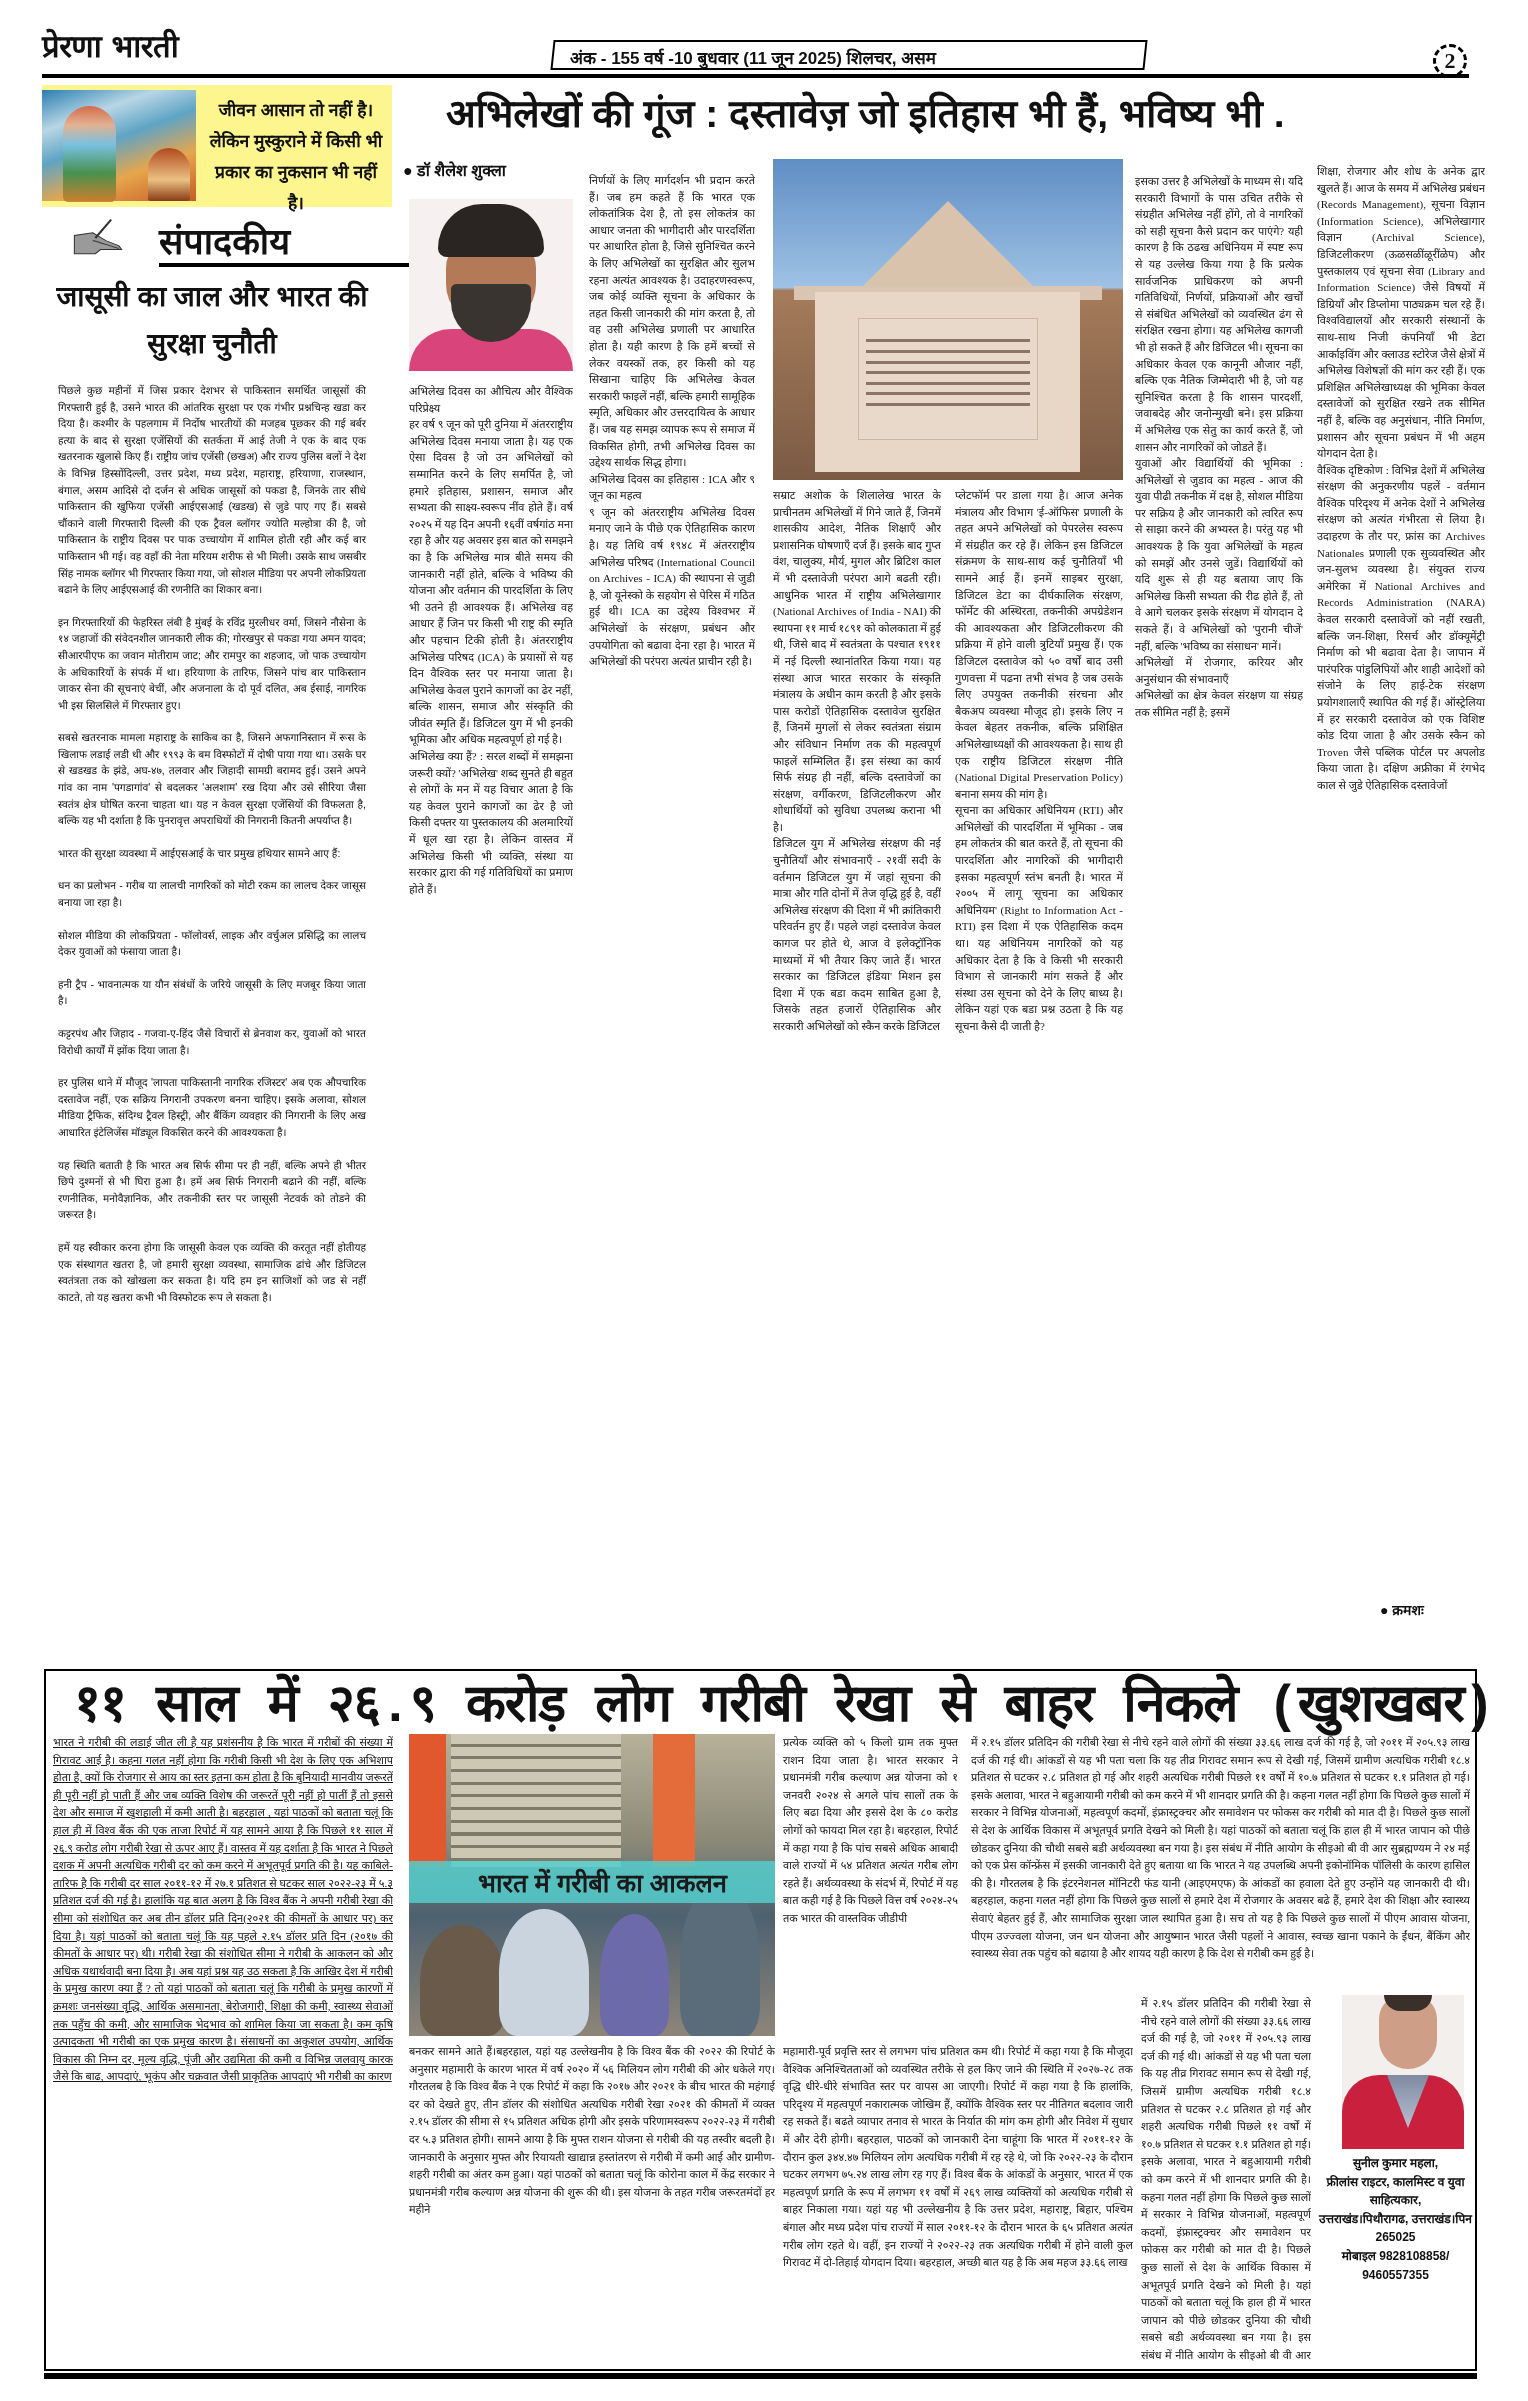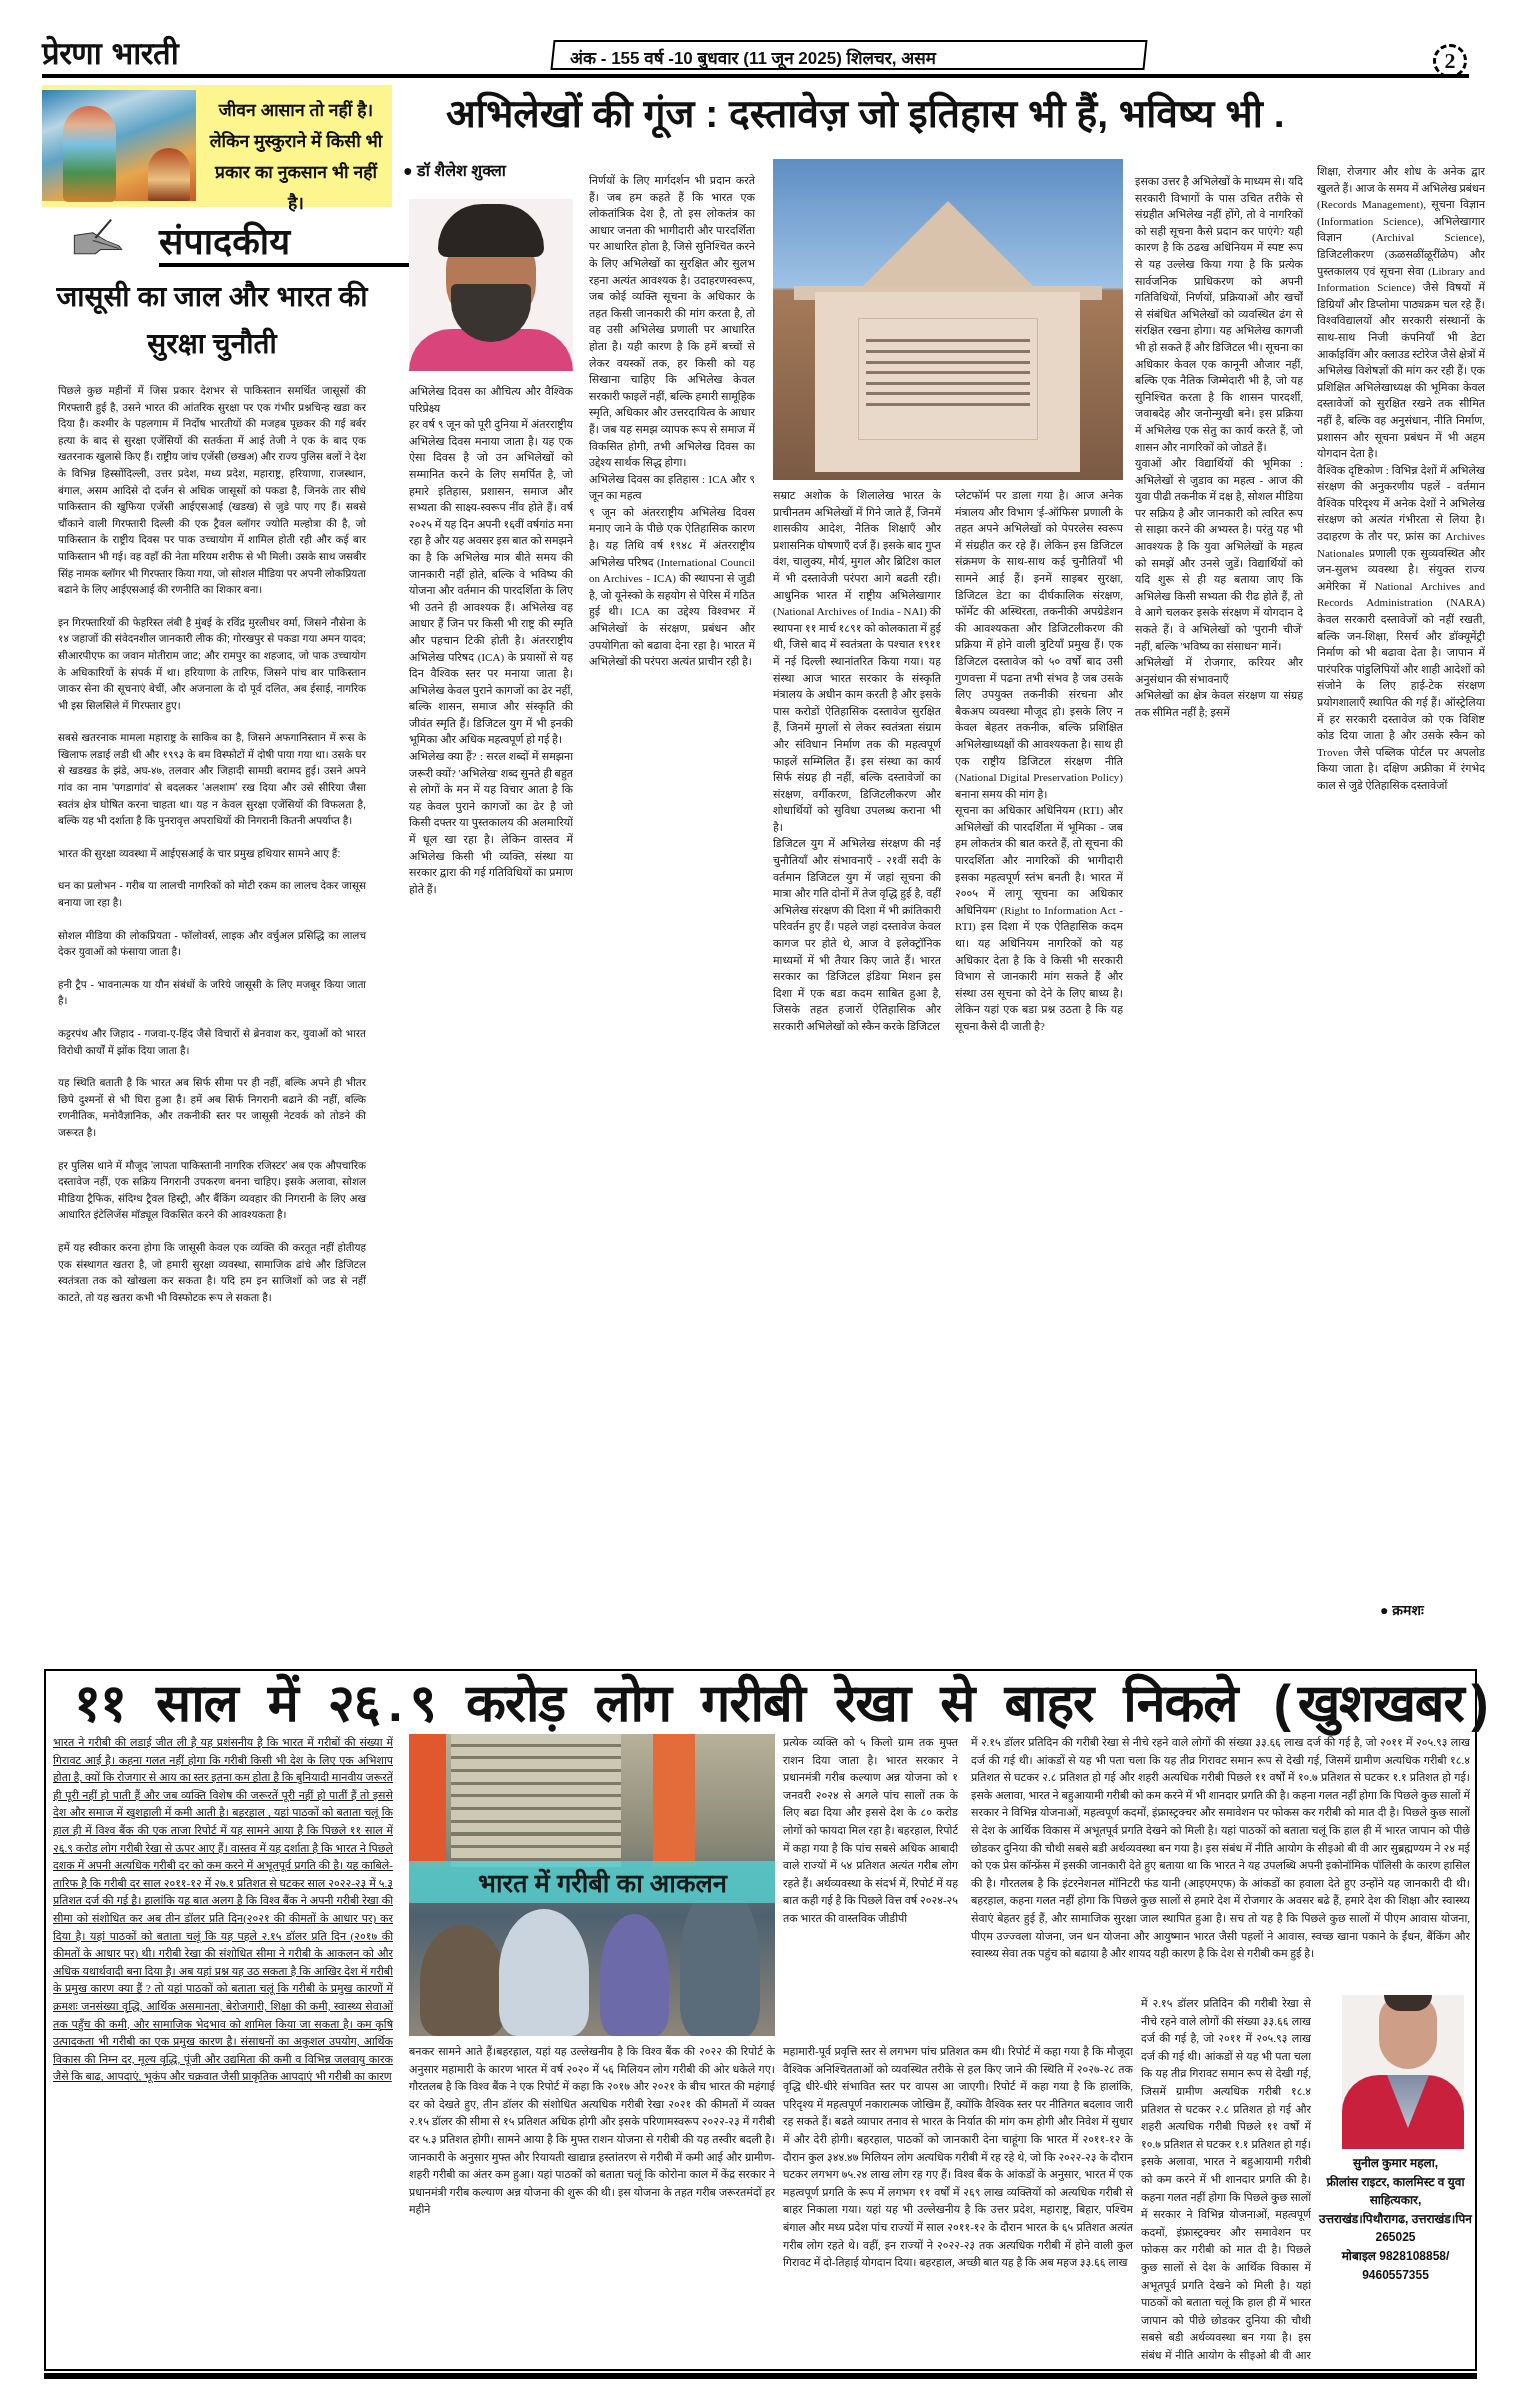--- a/index.html
+++ b/index.html
@@ -1,21 +1,21 @@
 <!DOCTYPE html>
 <html style="font-size:8.5px"><head>
 <meta charset="utf-8">
 <style>
   * { box-sizing: border-box; margin: 0; padding: 0; }
   html, body { width: 1528px; height: 2401px; background: #ffffff; overflow: hidden; }
   body { font-family: "DejaVu Sans", sans-serif; color: #111; position: relative; }
 
   
   .masthead { position: absolute; left: 0; top: 0; width: 1528px; height: 80px; }
-  .brand { position: absolute; left: 42px; top: 38px; font-family: "DejaVu Serif", serif; font-weight: 900; font-size: 31px; letter-spacing: -0.5px; line-height: 1; }
+  .brand { position: absolute; left: 42px; top: 31px; font-family: "DejaVu Serif", serif; font-weight: 900; font-size: 31px; letter-spacing: -0.5px; line-height: 1; }
   .rule-top { position: absolute; left: 42px; top: 74px; width: 1427px; height: 4.2px; background: #000; }
   .issue-box { position: absolute; left: 552px; top: 40px; width: 594px; height: 30px; border: 2.1px solid #000; background: #fff; transform: skewX(-6deg); }
   .issue-text { position: absolute; left: 570px; top: 46px; font-weight: 700; font-size: 17px; font-family: "Liberation Sans", sans-serif; }
   .page-num { position: absolute; left: 1433px; top: 44px; width: 34px; height: 34px; border: 3.2px dashed #000; border-radius: 50%; background: #fff; display: flex; align-items: center; justify-content: center; font-weight: 900; font-size: 22px; font-family: "Liberation Serif", serif; }
 
   
   .quote-box { position: absolute; left: 42px; top: 85px; width: 350px; height: 122px; background: #fdf68e; }
   .quote-img { position: absolute; left: 0; top: 5.3px; width: 154px; height: 111px;
     background: linear-gradient(160deg, #2b7fb3 0%, #b8d6e5 25%, #5fa4c5 45%, #e7a64b 70%, #c55a26 100%); }
   .quote-img .figure { position: absolute; left: 21px; top: 16px; width: 53px; height: 96px; border-radius: 26.5px 26.5px 5.3px 5.3px; background: linear-gradient(180deg,#d9603a 0,#e9b08b 20%,#7bc3e4 40%,#3d8e4a 70%,#c97b2b 100%); opacity: .9; }
@@ -111,22 +111,22 @@
 <div class="editorial-title">जासूसी का जाल और भारत की सुरक्षा चुनौती</div>
 <div class="editorial-body">
   <p>पिछले कुछ महीनों में जिस प्रकार देशभर से पाकिस्तान समर्थित जासूसों की गिरफ्तारी हुई है, उसने भारत की आंतरिक सुरक्षा पर एक गंभीर प्रश्नचिन्ह खडा कर दिया है। कश्मीर के पहलगाम में निर्दोष भारतीयों की मजहब पूछकर की गई बर्बर हत्या के बाद से सुरक्षा एजेंसियों की सतर्कता में आई तेजी ने एक के बाद एक खतरनाक खुलासे किए हैं। राष्ट्रीय जांच एजेंसी (छखअ) और राज्य पुलिस बलों ने देश के विभिन्न हिस्सोंदिल्ली, उत्तर प्रदेश, मध्य प्रदेश, महाराष्ट्र, हरियाणा, राजस्थान, बंगाल, असम आदिसे दो दर्जन से अधिक जासूसों को पकडा है, जिनके तार सीधे पाकिस्तान की खुफिया एजेंसी आईएसआई (खडख) से जुडे पाए गए हैं। सबसे चौंकाने वाली गिरफ्तारी दिल्ली की एक ट्रैवल ब्लॉगर ज्योति मल्होत्रा की है, जो पाकिस्तान के राष्ट्रीय दिवस पर पाक उच्चायोग में शामिल होती रही और कई बार पाकिस्तान भी गई। वह वहाँ की नेता मरियम शरीफ से भी मिली। उसके साथ जसबीर सिंह नामक ब्लॉगर भी गिरफ्तार किया गया, जो सोशल मीडिया पर अपनी लोकप्रियता बढाने के लिए आईएसआई की रणनीति का शिकार बना।</p>
   <p>इन गिरफ्तारियों की फेहरिस्त लंबी है मुंबई के रविंद्र मुरलीधर वर्मा, जिसने नौसेना के १४ जहाजों की संवेदनशील जानकारी लीक की; गोरखपुर से पकडा गया अमन यादव; सीआरपीएफ का जवान मोतीराम जाट; और रामपुर का शहजाद, जो पाक उच्चायोग के अधिकारियों के संपर्क में था। हरियाणा के तारिफ, जिसने पांच बार पाकिस्तान जाकर सेना की सूचनाएं बेचीं, और अजनाला के दो पूर्व दलित, अब ईसाई, नागरिक भी इस सिलसिले में गिरफ्तार हुए।</p>
   <p>सबसे खतरनाक मामला महाराष्ट्र के साकिब का है, जिसने अफगानिस्तान में रूस के खिलाफ लडाई लडी थी और १९९३ के बम विस्फोटों में दोषी पाया गया था। उसके घर से खडखड के झंडे, अघ-४७, तलवार और जिहादी सामग्री बरामद हुई। उसने अपने गांव का नाम 'पगडागांव' से बदलकर 'अलशाम' रख दिया और उसे सीरिया जैसा स्वतंत्र क्षेत्र घोषित करना चाहता था। यह न केवल सुरक्षा एजेंसियों की विफलता है, बल्कि यह भी दर्शाता है कि पुनरावृत्त अपराधियों की निगरानी कितनी अपर्याप्त है।</p>
   <p>भारत की सुरक्षा व्यवस्था में आईएसआई के चार प्रमुख हथियार सामने आए हैं:</p>
   <p>धन का प्रलोभन - गरीब या लालची नागरिकों को मोटी रकम का लालच देकर जासूस बनाया जा रहा है।</p>
   <p>सोशल मीडिया की लोकप्रियता - फॉलोवर्स, लाइक और वर्चुअल प्रसिद्धि का लालच देकर युवाओं को फंसाया जाता है।</p>
   <p>हनी ट्रैप - भावनात्मक या यौन संबंधों के जरिये जासूसी के लिए मजबूर किया जाता है।</p>
   <p>कट्टरपंथ और जिहाद - गजवा-ए-हिंद जैसे विचारों से ब्रेनवाश कर, युवाओं को भारत विरोधी कार्यों में झोंक दिया जाता है।</p>
+  <p>हर पुलिस थाने में मौजूद 'लापता पाकिस्तानी नागरिक रजिस्टर' अब एक औपचारिक दस्तावेज नहीं, एक सक्रिय निगरानी उपकरण बनना चाहिए। इसके अलावा, सोशल मीडिया ट्रैफिक, संदिग्ध ट्रैवल हिस्ट्री, और बैंकिंग व्यवहार की निगरानी के लिए अख आधारित इंटेलिजेंस मॉड्यूल विकसित करने की आवश्यकता है।</p>
   <p>यह स्थिति बताती है कि भारत अब सिर्फ सीमा पर ही नहीं, बल्कि अपने ही भीतर छिपे दुश्मनों से भी घिरा हुआ है। हमें अब सिर्फ निगरानी बढाने की नहीं, बल्कि रणनीतिक, मनोवैज्ञानिक, और तकनीकी स्तर पर जासूसी नेटवर्क को तोडने की जरूरत है।</p>
-  <p>हर पुलिस थाने में मौजूद 'लापता पाकिस्तानी नागरिक रजिस्टर' अब एक औपचारिक दस्तावेज नहीं, एक सक्रिय निगरानी उपकरण बनना चाहिए। इसके अलावा, सोशल मीडिया ट्रैफिक, संदिग्ध ट्रैवल हिस्ट्री, और बैंकिंग व्यवहार की निगरानी के लिए अख आधारित इंटेलिजेंस मॉड्यूल विकसित करने की आवश्यकता है।</p>
   <p>हमें यह स्वीकार करना होगा कि जासूसी केवल एक व्यक्ति की करतूत नहीं होतीयह एक संस्थागत खतरा है, जो हमारी सुरक्षा व्यवस्था, सामाजिक ढांचे और डिजिटल स्वतंत्रता तक को खोखला कर सकता है। यदि हम इन साजिशों को जड से नहीं काटते, तो यह खतरा कभी भी विस्फोटक रूप ले सकता है।</p>
 </div>
 
 <div class="main-headline">अभिलेखों की गूंज : दस्तावेज़ जो इतिहास भी हैं, भविष्य भी .</div>
 <div class="byline">● <span>डॉ शैलेश शुक्ला</span></div>
 
 <div class="author-photo">
   <div class="shirt"></div>
   <div class="face"></div>
   <div class="hair"></div>

